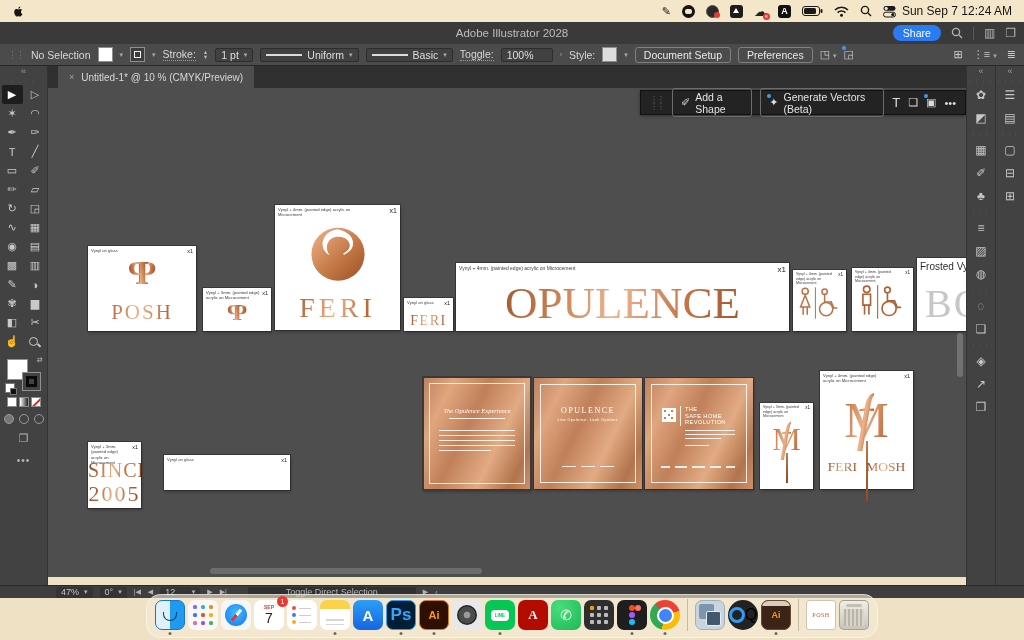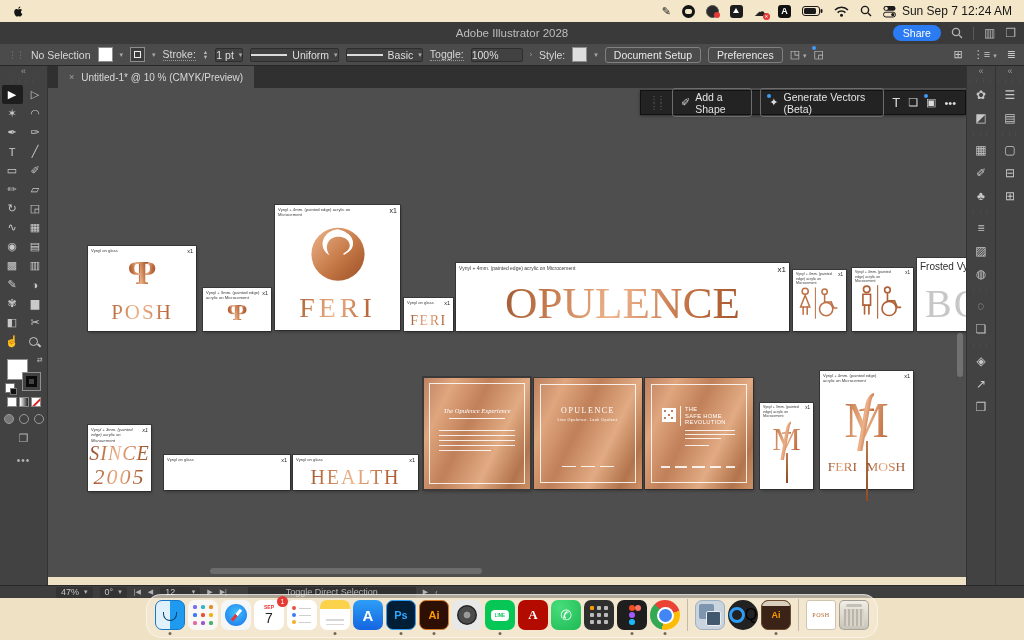--- a/index.html
+++ b/index.html
@@ -41,21 +41,21 @@
       font-size:10.5px;color:#dedede;}
   .cb-grip{color:#7d7d7d;font-size:9px;letter-spacing:-1px;}
   .cb-label{color:#d7d7d7;}
   .cb-label.u{border-bottom:1px dotted #9a9a9a;line-height:11px;}
   .cb-caret{color:#a9a9a9;font-size:7px;}
   .cb-swatch-fill{width:13px;height:13px;background:#fff;border:1px solid #8e8e8e;}
   .cb-swatch-stroke{width:13px;height:13px;background:#3c3c3c;border:1px solid #8e8e8e;position:relative;}
   .cb-swatch-stroke::after{content:"";position:absolute;left:3px;top:3px;width:5px;height:5px;border:1.5px solid #efefef;}
   .cb-stepper{display:flex;flex-direction:column;line-height:4.5px;font-size:5.5px;color:#b9b9b9;}
   .cb-field{display:flex;align-items:center;gap:5px;background:#414141;border:1px solid #2d2d2d;
-            border-radius:2px;padding:1px 0;height:14px;box-sizing:border-box;}
+            border-radius:2px;padding:1px 5px;height:14px;box-sizing:border-box;}
   .cb-linepreview{width:36px;height:2px;background:#dcdcdc;}
   .cb-btn{border:1px solid #808080;border-radius:3px;padding:1px 8px;font-size:10.5px;color:#e8e8e8;}
   .cb-icon{color:#c9c9c9;font-size:11px;position:relative;}
   .bluedot::after{content:"";position:absolute;left:-2px;top:-2px;width:4px;height:4px;border-radius:50%;background:#3d9bf5;}
   #cb-right{margin-left:auto;display:flex;align-items:center;gap:10px;}
   
   #tabbar{position:absolute;left:48px;top:66px;width:918px;height:22px;background:#303030;}
   #doc-tab{position:absolute;left:10px;top:0;height:22px;background:#4e4e4e;display:flex;align-items:center;
            gap:7px;padding:0 11px;font-size:10px;color:#d8d8d8;}
   #tab-close{color:#a2a2a2;font-size:9px;}
@@ -156,21 +156,21 @@
   .dk-calendar::after{content:attr(data-day);color:#222;font-size:14px;line-height:15px;}
   .badge{position:absolute;right:-4px;top:-4px;width:11px;height:11px;border-radius:50%;background:#e53935;color:#fff;
          font-size:7px;line-height:11px;text-align:center;z-index:3;}
   .dk-reminders{background:#fff;flex-direction:column;align-items:flex-start;padding-left:5px;box-sizing:border-box;gap:3px;}
   .dk-reminders i{width:4px;height:4px;border-radius:50%;display:block;position:relative;}
   .dk-reminders i::after{content:"";position:absolute;left:7px;top:1.5px;width:12px;height:1.5px;background:#cfcfcf;}
   .dk-reminders .r1{background:#e5533d;} .dk-reminders .r2{background:#3d7bf5;} .dk-reminders .r3{background:#f2b01e;}
   .dk-notes{background:linear-gradient(#fbd24c 0 9px,#fff 9px 100%);flex-direction:column;justify-content:flex-end;gap:3px;padding-bottom:5px;box-sizing:border-box;}
   .dk-notes i{display:block;width:18px;height:1.5px;background:#d8d8d8;}
   .dk-app-store{background:linear-gradient(#2d9ef7,#1565e0);color:#fff;font-size:15px;font-weight:bold;}
-  .dk-photoshop{background:#001e36;border:1.5px solid #2f9ff5;box-sizing:border-box;color:#31a8ff;font-size:11px;font-weight:bold;}
+  .dk-photoshop{background:#001e36;border:1.5px solid #2f9ff5;box-sizing:border-box;color:#31a8ff;font-size:17px;font-weight:bold;}
   .dk-illustrator{background:#2e0f04;border:1.5px solid #d77b2a;box-sizing:border-box;color:#ff9a00;font-size:11px;font-weight:bold;}
   .dk-settings{background:#e8e8e8;}
   .dk-settings::before{content:"";width:20px;height:20px;border-radius:50%;background:radial-gradient(circle,#9a9a9a 0 22%,#4c4c4c 26% 58%,#242424 62% 100%);}
   .dk-line{background:#06c755;}
   .dk-line .lbl{background:#fff;color:#06c755;font-size:4.5px;font-weight:bold;border-radius:4px;padding:3px 3.5px;}
   .dk-acrobat{background:#b30b00;color:#fff;font-size:13px;font-weight:bold;font-family:"Liberation Serif",serif;}
   .dk-whatsapp{background:radial-gradient(circle at 30% 25%,#48dd7c,#1db954);color:#fff;font-size:14px;}
   .dk-calculator{background:#2e2e2e;}
   .dk-calculator::before{content:"";width:4.5px;height:4.5px;background:#f90;border-radius:1px;
       box-shadow:7px 0 0 #bbb,14px 0 0 #bbb,0 7px 0 #bbb,7px 7px 0 #bbb,14px 7px 0 #bbb,0 14px 0 #bbb,7px 14px 0 #bbb,14px 14px 0 #bbb;
@@ -557,37 +557,32 @@
           <path d="M33.5 15 L36 21 L39 21"></path>
         </svg>
       </div>
     </div>
 
     <div class="artboard" data-name="artboard-frosted" style="left:869px;top:170px;width:84px;height:73px;">
       <div class="ab-caption big" data-name="artboard-caption">Frosted Vyn</div>
       <div data-name="frosted-wordmark" style="position:absolute;left:8px;bottom:4px;font-family:'Liberation Serif',serif;font-size:40px;color:#c7c7c7;letter-spacing:2px;">BO</div>
     </div>
 
-    <div class="artboard" data-name="artboard-since-2005" style="left:40px;top:337px;width:63px;height:66px;font-style:italic;">
+    <div class="artboard" data-name="artboard-since-2005" style="left:40px;top:354px;width:53px;height:66px;">
       <div class="ab-caption" data-name="artboard-caption" style="width:75%;">Vynyl + 3mm. (painted edge) acrylic on Microcement</div>
       <div class="ab-count" data-name="artboard-count">x1</div>
       <div class="ab-word copper" data-name="since-line" style="top:17px;font-size:20px;letter-spacing:1px;">SINCE</div>
       <div class="ab-word copper" data-name="year-line" style="top:39px;font-size:22px;letter-spacing:2px;">2005</div>
     </div>
 
     <div class="artboard" data-name="artboard-beauty" style="left:116px;top:367px;width:126px;height:35px;">
       <div class="ab-caption" data-name="artboard-caption">Vynyl on glass</div>
       <div class="ab-count" data-name="artboard-count">x1</div>
     </div>
 
-    <div class="artboard" data-name="artboard-health" style="left:245px;top:367px;width:125px;height:35px;">
-      <div class="ab-caption" data-name="artboard-caption">Vynyl on glass</div>
-      <div class="ab-count" data-name="artboard-count">x1</div>
-      <div class="ab-word copper" data-name="health-wordmark" style="bottom:1px;font-size:20px;letter-spacing:2px;">HEALTH</div>
-    </div>
 
     <div class="artboard copper-card selected-ab" data-name="artboard-card-experience" style="left:375px;top:289px;width:108px;height:113px;">
       <div class="card-frame" data-name="card-frame"></div>
       <div class="card-title" data-name="card-title" style="top:30px;font-family:'Liberation Serif',serif;font-style:italic;font-size:6.5px;">The Opulence Experience</div>
       <div class="bar" style="left:26px;top:41px;width:56px;height:1px;"></div>
       <div class="bar" style="left:16px;top:53px;width:76px;"></div>
       <div class="bar" style="left:16px;top:58px;width:76px;"></div>
       <div class="bar" style="left:16px;top:63px;width:76px;"></div>
       <div class="bar" style="left:16px;top:68px;width:76px;"></div>
       <div class="bar" style="left:16px;top:73px;width:52px;"></div>

